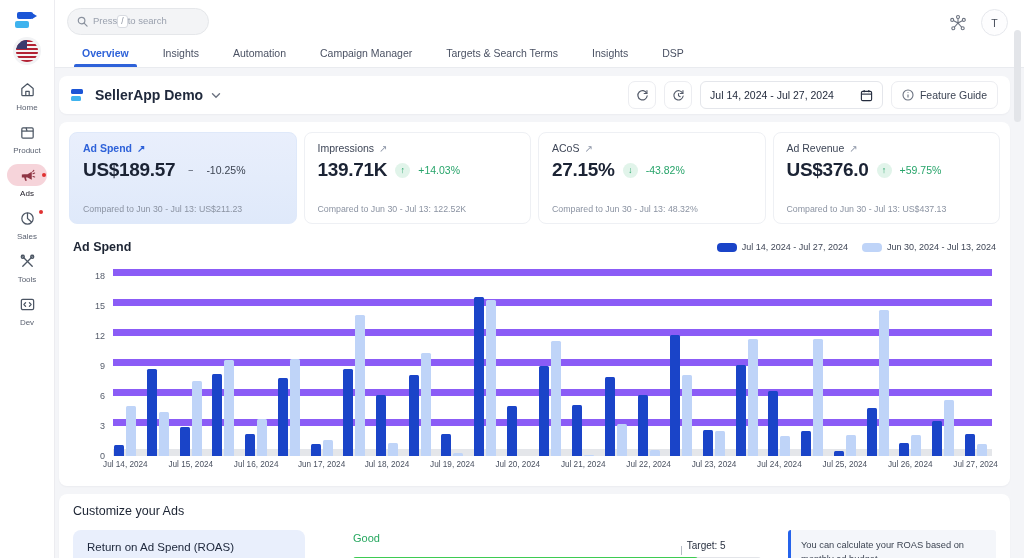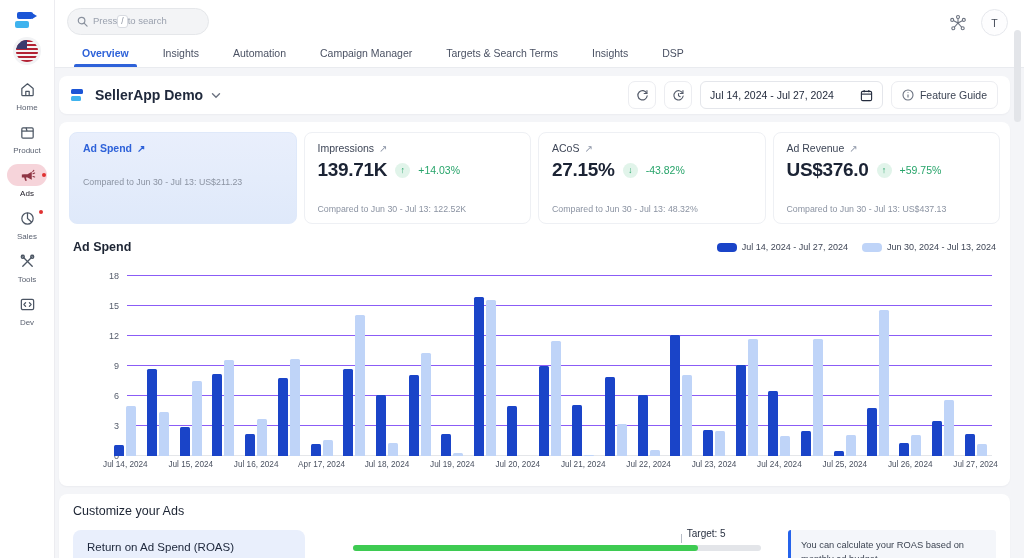--- a/index.html
+++ b/index.html
@@ -85,21 +85,21 @@
   .kpi-change.neutral { color:#3c4452; }
   .kpi-compared { margin-top:23px; font-size:8.8px; color:#8b93a2; white-space:nowrap; }
 
   
   .chart-head { display:flex; align-items:center; margin:16px 4px 4px; }
   .chart-title { font-size:12.5px; font-weight:bold; color:#1c2433; }
   .legend { margin-left:auto; display:flex; align-items:center; gap:14px; }
   .legend-item { display:flex; align-items:center; gap:5px; font-size:9px; color:#3f4656; }
   .swatch { width:20px; height:9px; border-radius:4px; }
   .plot-wrap { position:relative; margin:22px 8px 0 40px; height:180px; }
-  .gridline { position:absolute; left:18px; right:0; height:0; border-top:1px solid #8b5cf6; }
+  .gridline { position:absolute; left:4px; right:0; height:0; border-top:7px solid #8b5cf6; }
   .gridline.zero { border-top-color:#e4e6ea; }
   .ylabel { position:absolute; left:-34px; width:26px; text-align:right; font-size:9px; color:#555c6b; transform:translateY(-5px); }
   .bars { position:absolute; left:0; right:0; bottom:0; top:0; display:flex; align-items:flex-end; }
   .bar-group { flex:1; display:flex; align-items:flex-end; justify-content:center; gap:2px; height:100%; }
   .bar { width:10px; border-radius:1.5px 1.5px 0 0; }
   .xlabels { display:flex; margin:4px 8px 0 40px; }
   .xcell { flex:1; position:relative; height:12px;text-align:center; }
   .xcell span { position:absolute; left:50%; transform:translateX(-50%); white-space:nowrap;
     font-size:8.2px; color:#4a5160; }
 
@@ -299,20 +299,25 @@
     </div>
   </div>
 
   <div class="panel panel-b">
     <div class="kpi-row">
         <div class="kpi selected">
     <div class="kpi-label-row">
       <span class="kpi-lab">Ad Spend</span>
       <span class="kpi-arrow">↗</span>
     </div>
+    <div class="kpi-value-row">
+      <span class="kpi-value">US$189.57</span>
+      <span class="badge neutral">–</span>
+      <span class="kpi-change neutral">-10.25%</span>
+    </div>
     <div class="kpi-compared">Compared to Jun 30 - Jul 13: US$211.23</div>
   </div>
         <div class="kpi">
     <div class="kpi-label-row">
       <span class="kpi-lab">Impressions</span>
       <span class="kpi-arrow">↗</span>
     </div>
     <div class="kpi-value-row">
       <span class="kpi-value">139.71K</span>
       <span class="badge">↑</span>
@@ -501,21 +506,21 @@
         <div class="xcell"></div>
         <div class="xcell">
           <span>Jul 15, 2024</span>
         </div>
         <div class="xcell"></div>
         <div class="xcell">
           <span>Jul 16, 2024</span>
         </div>
         <div class="xcell"></div>
         <div class="xcell">
-          <span>Apr 17, 2024</span>
+          <span>Jun 17, 2024</span>
         </div>
         <div class="xcell"></div>
         <div class="xcell">
           <span>Jul 18, 2024</span>
         </div>
         <div class="xcell"></div>
         <div class="xcell">
           <span>Jul 19, 2024</span>
         </div>
         <div class="xcell"></div>
@@ -554,20 +559,21 @@
   </div>
 
   <div class="panel panel-c">
     <div class="sec-title">Customize your Ads</div>
     <div class="custom-row">
       <div class="roas-card">
         <div class="roas-label">Return on Ad Spend (ROAS)</div>
 
       </div>
       <div class="progress-block">
+        <div class="status-good">Good</div>
         <div class="track">
           <div class="fill"></div>
           <div class="target-tick"></div>
           <div class="target-label">Target: 5</div>
         </div>
       </div>
       <div class="note-box">You can calculate your ROAS based on monthly ad budget.</div>
     </div>
   </div>
 </div>

